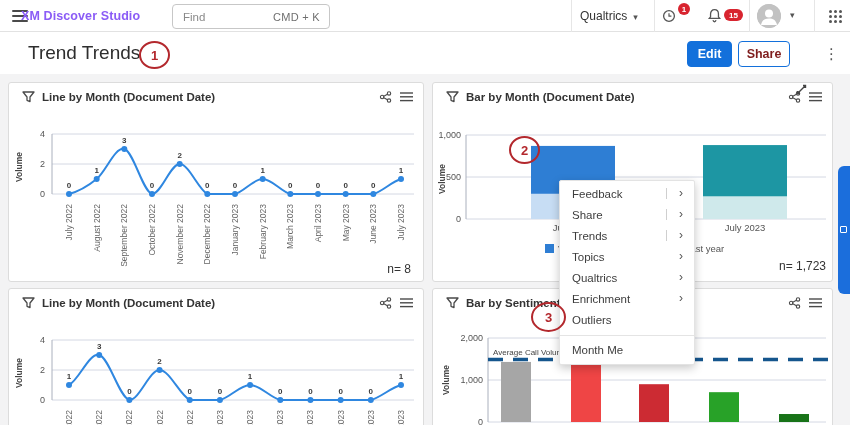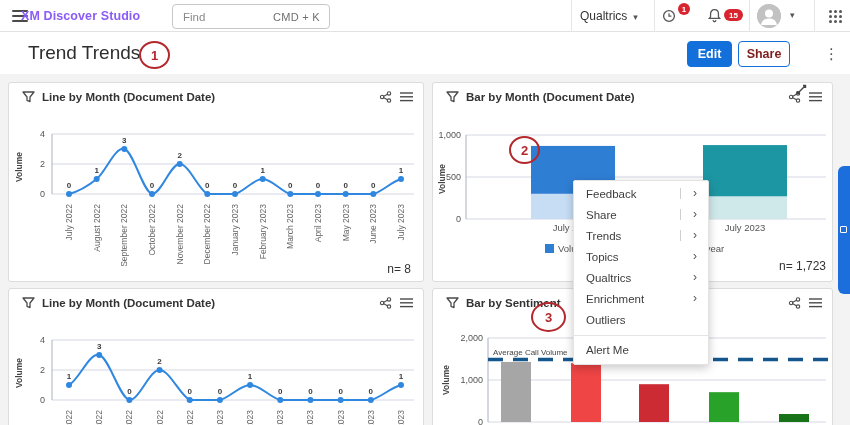--- a/index.html
+++ b/index.html
@@ -33,21 +33,21 @@
     display:flex; align-items:center; justify-content:center; cursor:pointer; }
   .btn-edit { left:687px; width:45px; background:#1370db; color:#ffffff; border:1px solid #1370db; }
   .btn-share { left:738px; width:52px; background:#fff; color:#7f1d1d; border:1px solid #1370db; }
   .kebab { position:absolute; left:824px; top:12px; font-size:15px; color:#555; letter-spacing:0; cursor:pointer; line-height:20px;}
   
   .card { position:absolute; background:#fff; border:1px solid #dcdcdc; border-radius:3px; }
   .card-head { position:absolute; left:0; top:0; right:0; height:27px; }
   .card-title { position:absolute; left:33px; top:8px; font-size:11.5px; font-weight:700; color:#333; }
   .chart-svg { position:absolute; left:0; top:0; }
   
-  .ctx-menu { position:absolute; left:573px; top:180px; width:136px; background:#fff;
+  .ctx-menu { position:absolute; left:559px; top:180px; width:136px; background:#fff;
     border:1px solid #e3e3e3; border-radius:2px; box-shadow:0 3px 10px rgba(0,0,0,.22); z-index:100; padding-top:2px;}
   .mi { position:relative; height:21px; display:flex; align-items:center; padding-left:12px;
     font-size:11.5px; color:#3d3d3d; cursor:pointer; }
   .mi .pipe { position:absolute; right:27px; top:5px; width:1px; height:11px; background:#cfcfcf; }
   .mi .chev { position:absolute; right:11px; top:3px; font-size:12px; color:#555; }
   .ctx-div { height:1px; background:#e4e4e4; margin:5px 0 0 0; }
   .mi.footer { height:28px; }
   
   .ann { position:absolute; border:2.5px solid #b3282d; border-radius:50%;
     color:#b3282d; font-size:13px; font-weight:700; display:flex; align-items:center;
@@ -396,21 +396,21 @@
     </div>
     <div class="mi">
       <span>Enrichment</span>
       <span class="chev">›</span>
     </div>
     <div class="mi">
       <span>Outliers</span>
     </div>
     <div class="ctx-div"></div>
     <div class="mi footer">
-      <span>Alert Me</span>
+      <span>Month Me</span>
     </div>
   </div>
 
 <div class="ann" style="left:139px;top:41px;width:31px;height:28px">1</div>
 <div class="ann" style="left:509px;top:136px;width:31px;height:28px">2</div>
 <div class="ann" style="left:531px;top:302px;width:35px;height:30px">3</div>
 
 <div class="side-tab">
     <div class="sq"></div>
   </div>

